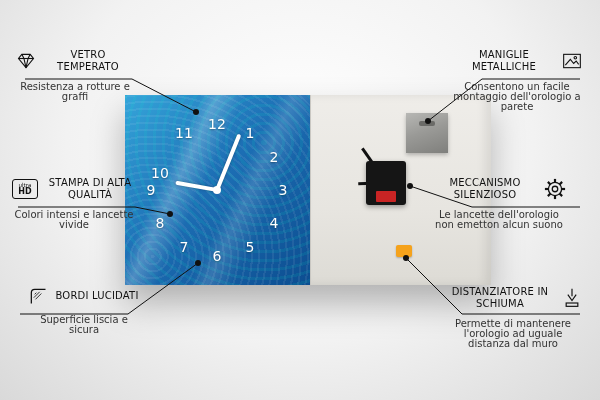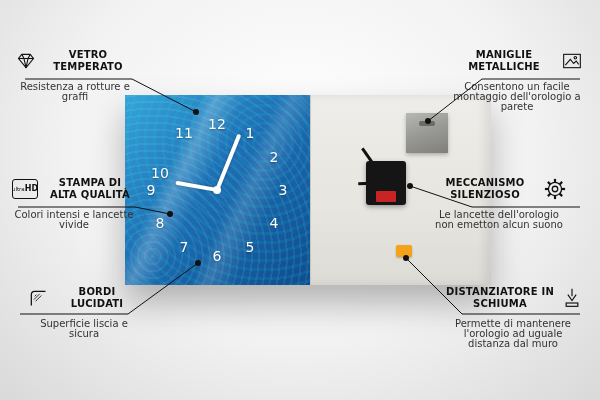--- a/index.html
+++ b/index.html
@@ -42,24 +42,24 @@
   .battery{position:absolute;left:10px;bottom:3px;width:20px;height:11px;background:#c92424;border-radius:1px;}
   .b-hand{position:absolute;left:74px;bottom:102px;width:2.5px;background:#111;transform-origin:bottom center;z-index:1;}
   .b-long{height:42px;transform:rotate(-35deg);}
   .b-short{height:28px;transform:rotate(-92deg);}
   .spacer{position:absolute;left:85px;top:150px;width:16px;height:12px;background:#f5a21b;border-radius:2px;
     box-shadow:0 1px 2px rgba(0,0,0,0.25);}
   
   .callout{position:absolute;color:#111;}
   .trow{display:flex;align-items:center;gap:6px;}
   .trow.rt{flex-direction:row;justify-content:flex-end;}
-  .ttl{font-weight:bold;font-size:10px;line-height:12px;letter-spacing:0.2px;text-align:center;flex:1;}
+  .ttl{font-weight:normal;font-size:10px;line-height:12px;letter-spacing:0.2px;text-align:center;flex:1;}
   .desc{font-size:10px;line-height:10px;color:#333;text-align:center;margin-top:9px;}
   .icon{flex:0 0 auto;display:flex;align-items:center;justify-content:center;}
-  .uhd{width:24px;height:18px;border:1px solid #111;border-radius:3px;display:flex;
+  .uhd{width:24px;height:18px;border:1px solid #111;border-radius:3px;display:flex;flex-direction:column;
     align-items:center;justify-content:center;}
   .uhd .u1{font-size:5.5px;line-height:6px;}
   .uhd .u2{font-size:8px;font-weight:bold;line-height:8px;}
   .c1{left:16px;top:49px;width:118px;}
   .c2{left:12px;top:177px;width:124px;}
   .c3{left:28px;top:286px;width:112px;}
   .c4{left:452px;top:49px;width:130px;}
   .c5{left:432px;top:177px;width:134px;}
   .c6{left:444px;top:286px;width:138px;}
   

